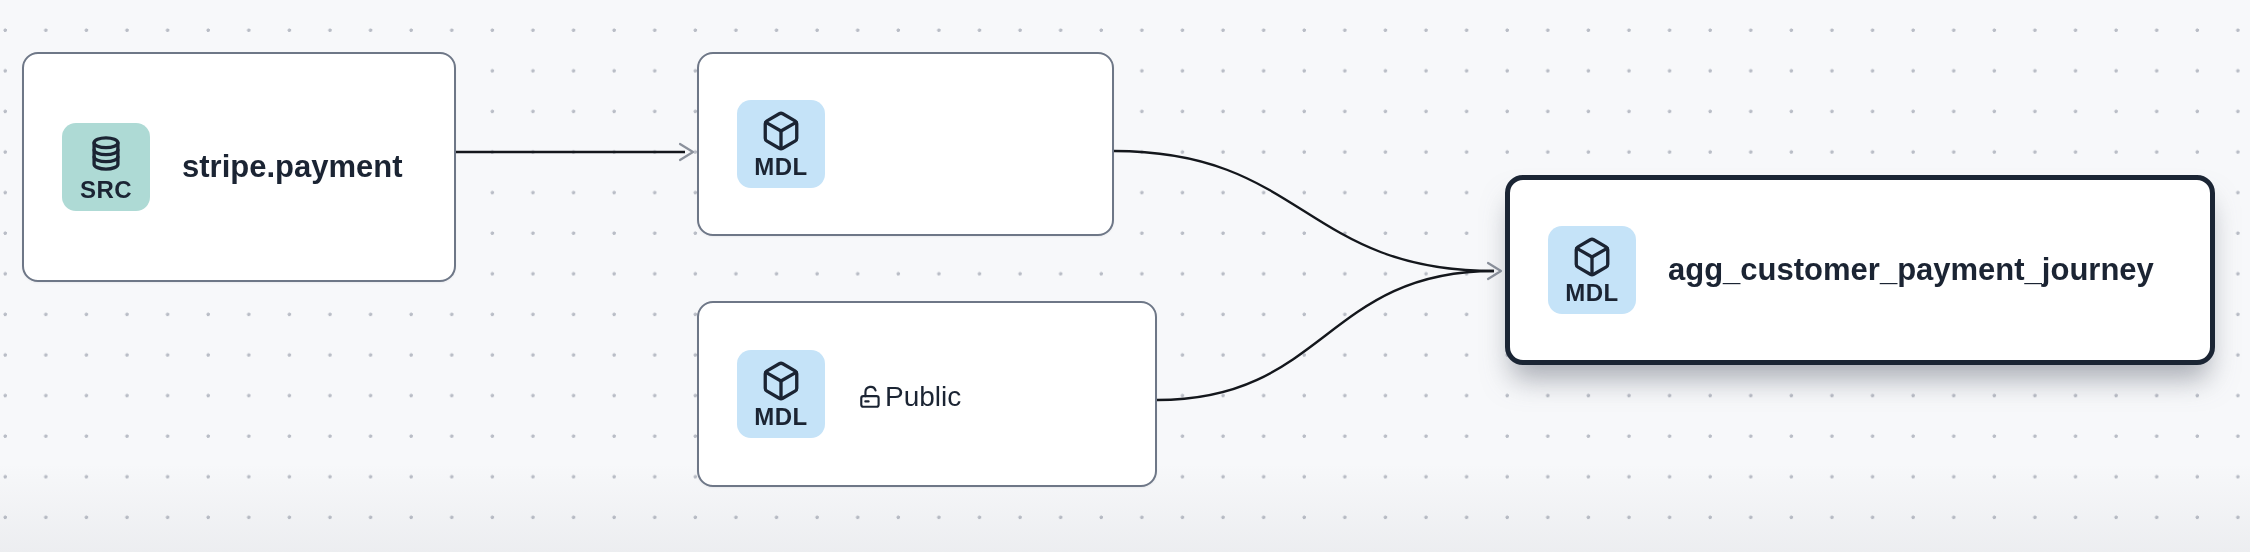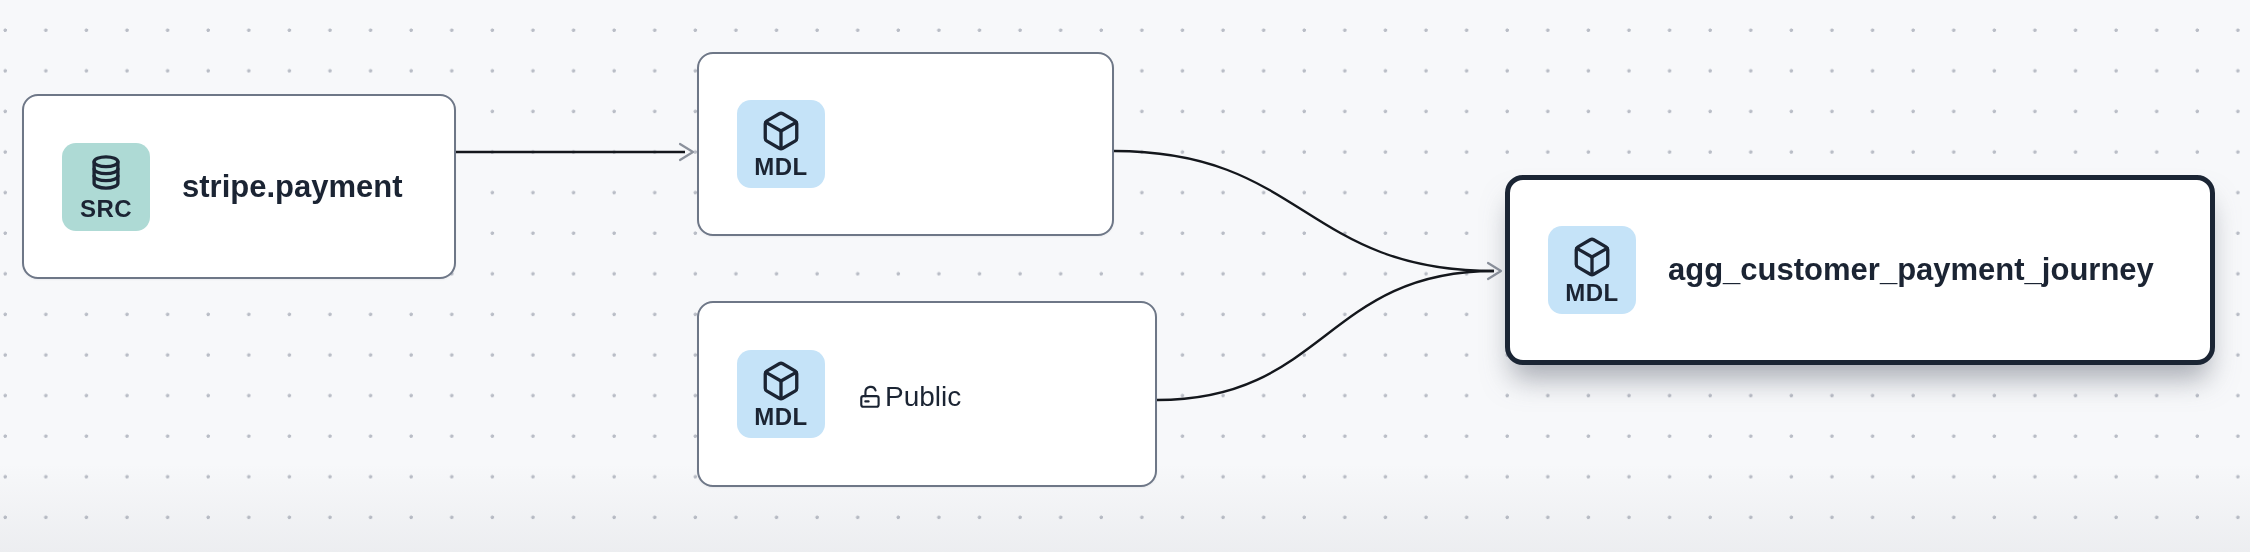--- a/index.html
+++ b/index.html
@@ -56,21 +56,21 @@
 <body>
 
 <div class="canvas" id="canvas">
     <svg id="edges" width="2250" height="552" viewBox="0 0 2250 552">
       <path class="edge" d="M 456 152 L 685 152"></path>
       <path class="edge" d="M 1114 151 C 1304 151 1304 271 1494 271"></path>
       <path class="edge" d="M 1157 400 C 1325.5 400 1325.5 271 1494 271"></path>
       <polyline class="arrow" points="680,144 693,152 680,160"></polyline>
       <polyline class="arrow" points="1488,263 1501,271 1488,279"></polyline>
     </svg>
-    <div class="node" style="left: 22px; top: 52px; width: 434px; height: 185px; margin-top: 42px;">
+    <div class="node" style="left: 22px; top: 52px; width: 434px; height: 230px;">
     <span class="badge" style="background: rgb(174, 218, 213);">
       <span class="badge-icon">
   <svg viewBox="0 0 24 24" fill="none" stroke="currentColor" stroke-width="1.9" stroke-linecap="round" stroke-linejoin="round">
     <ellipse cx="12" cy="5.6" rx="6.8" ry="2.8"></ellipse>
     <path d="M5.2 5.6v4c0 1.55 3.05 2.8 6.8 2.8s6.8-1.25 6.8-2.8v-4"></path>
     <path d="M5.2 9.6v4c0 1.55 3.05 2.8 6.8 2.8s6.8-1.25 6.8-2.8v-4"></path>
     <path d="M5.2 13.6v4.2c0 1.55 3.05 2.8 6.8 2.8s6.8-1.25 6.8-2.8v-4.2"></path>
   </svg>
 </span>
       <span class="badge-label">SRC</span>

